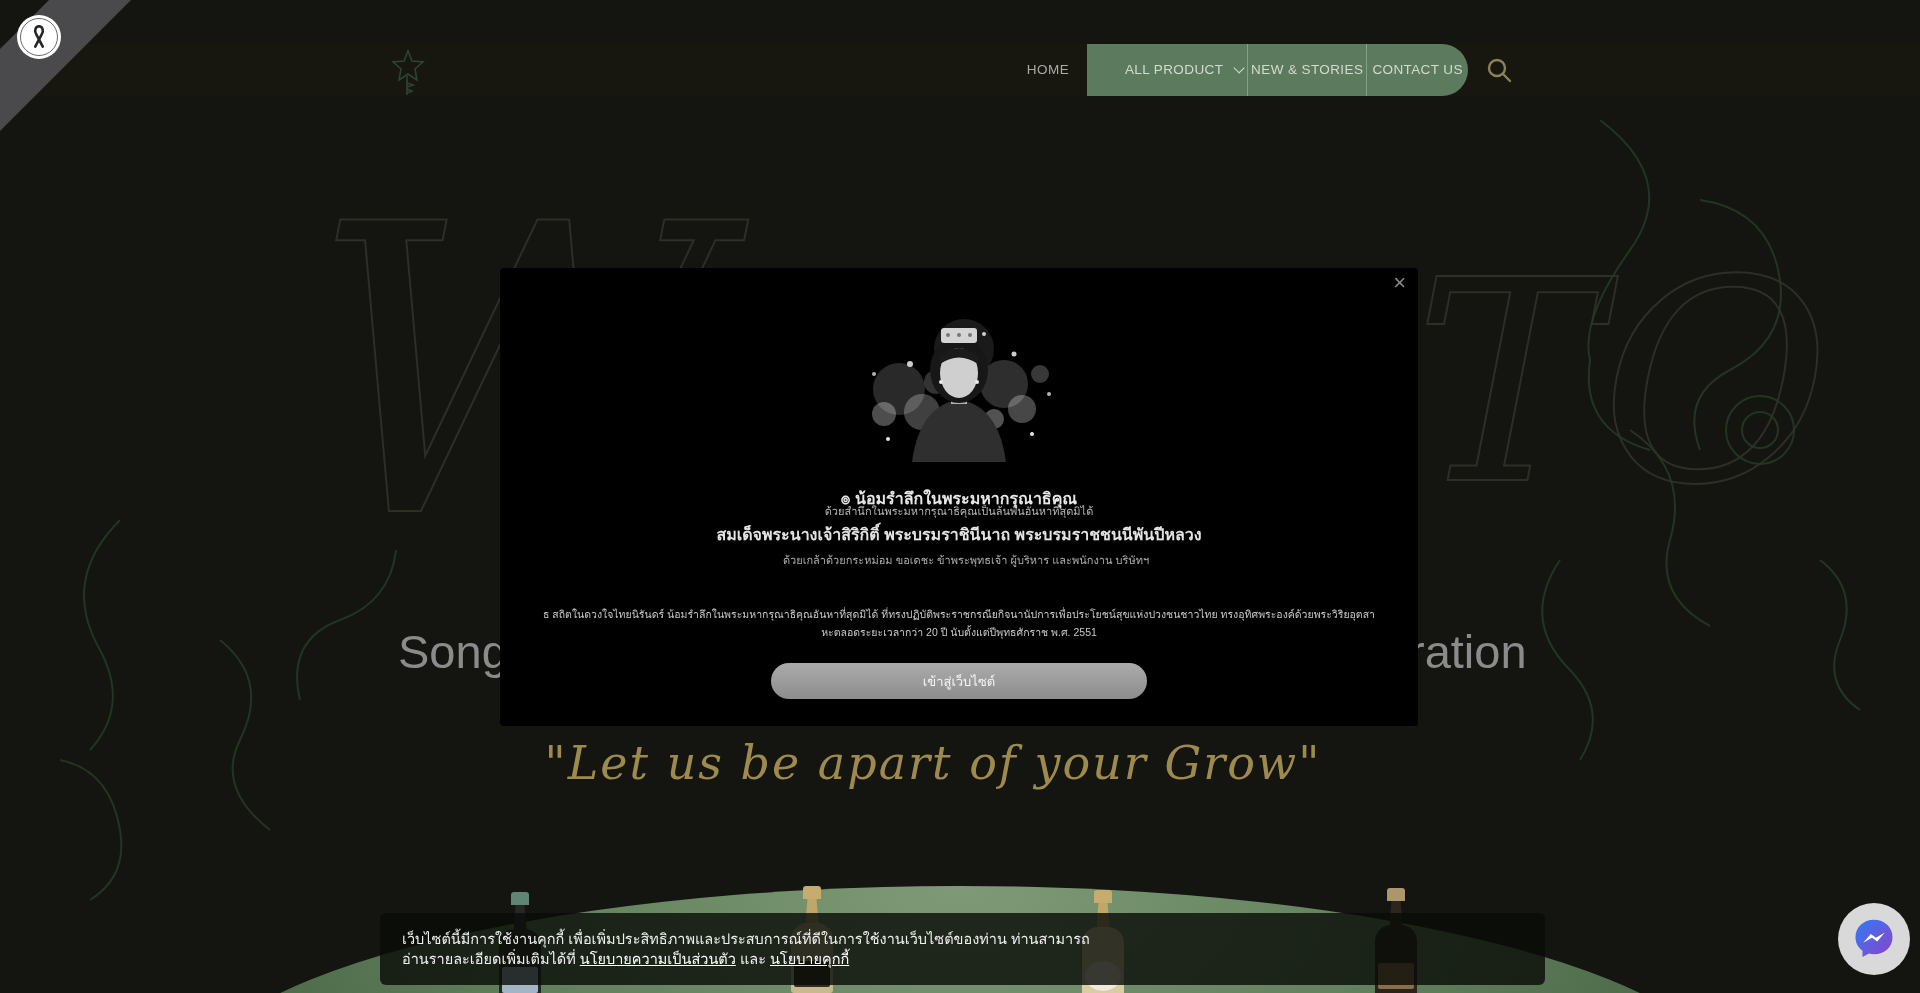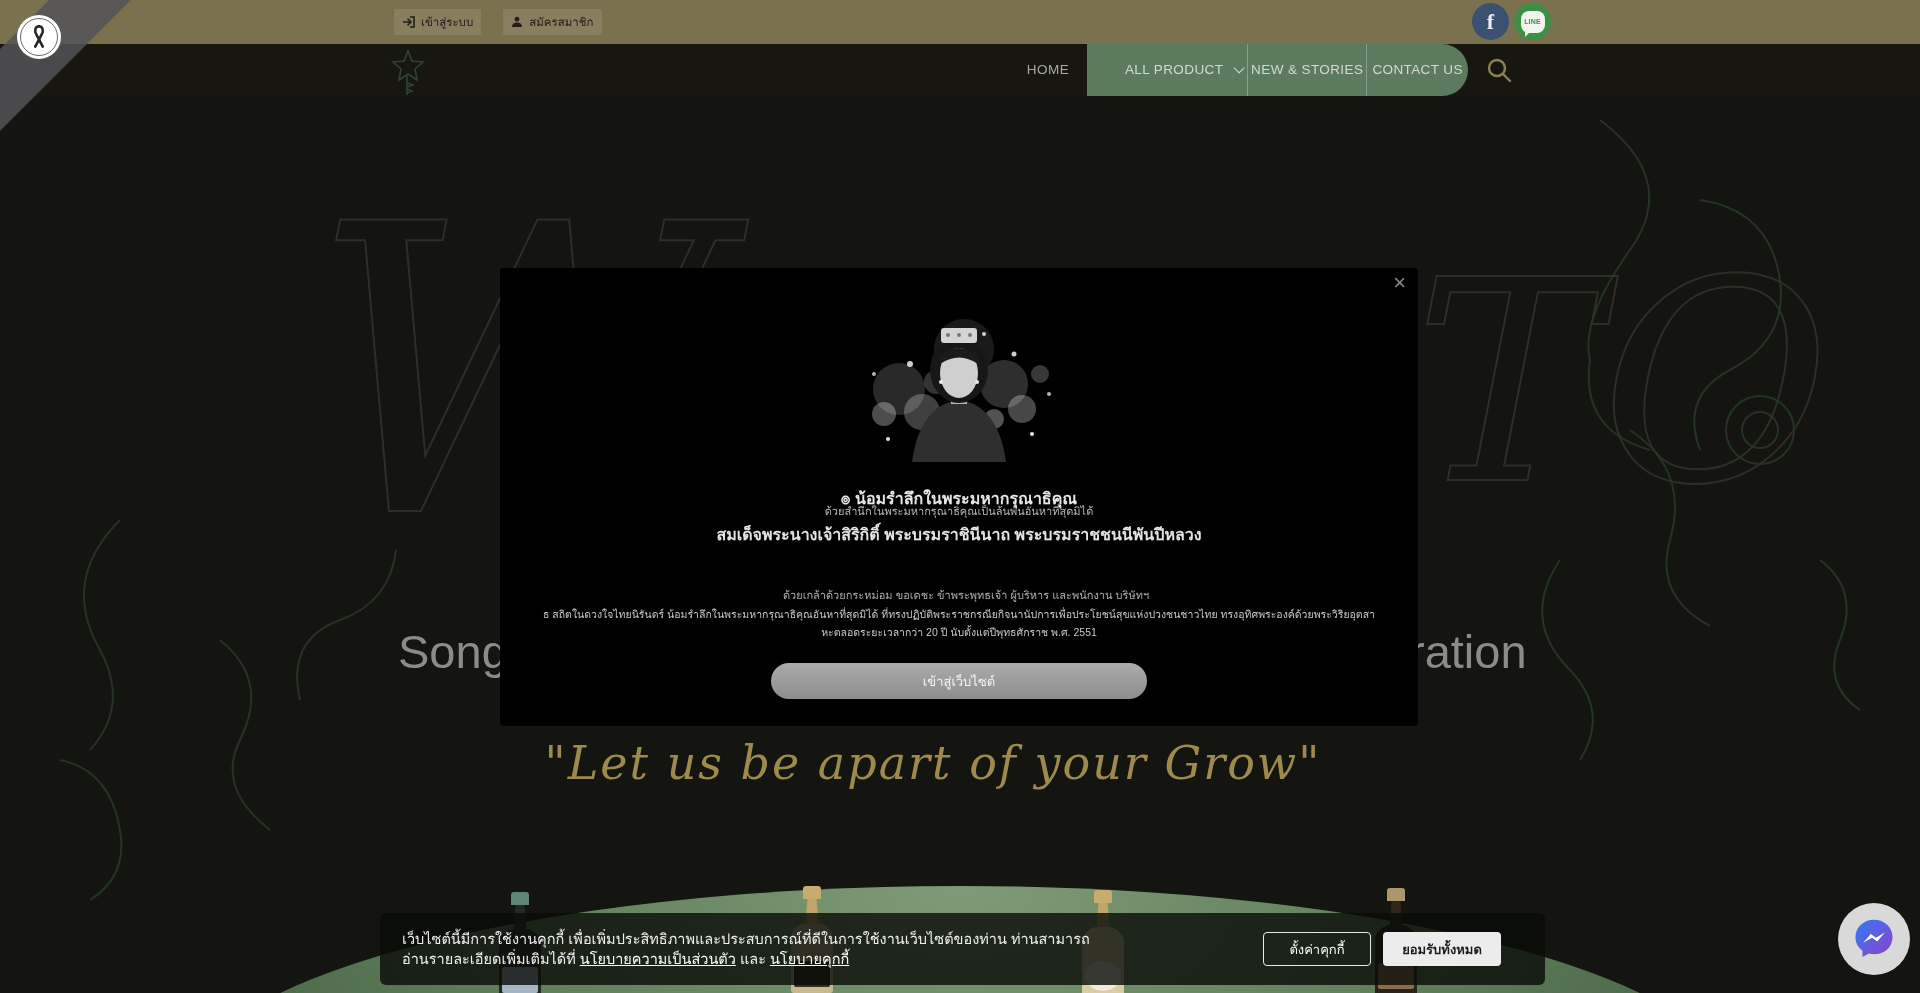--- a/index.html
+++ b/index.html
@@ -92,21 +92,21 @@
   .modal { position:absolute; left:500px; top:268px; width:918px; height:458px;
            background:#000; border-radius:4px; z-index:50; text-align:center; }
   .modal-close { position:absolute; right:12px; top:4px; font-size:22px; color:#8a8a8a;
                  cursor:pointer; line-height:1; }
   .portrait { margin:26px auto 0; width:230px; height:168px; position:relative; }
   .m-title { position:absolute; left:0; right:0; top:218px; font-size:16px; font-weight:bold;
              color:#e8e8e8; }
   .m-sub1  { position:absolute; left:0; right:0; top:234px; font-size:11px; color:#b5b5b5; }
   .m-royal { position:absolute; left:0; right:0; top:254px; font-size:16px; font-weight:bold;
              color:#e4e4e4; }
-  .m-sub2  { position:absolute; left:14px; right:0; top:283px; font-size:11px; color:#acacac;margin-top:35px; }
+  .m-sub2  { position:absolute; left:14px; right:0; top:283px; font-size:11px; color:#acacac; }
   .m-para  { position:absolute; left:37px; width:844px; top:314px; font-size:10.5px;
              color:#c9c9c9; line-height:1.7;margin-top:24px; }
   .m-btn { position:absolute; left:50%; transform:translateX(-50%); top:395px;
            width:376px; height:36px; border:none; border-radius:18px;
            background:linear-gradient(#ababab,#8d8d8d); color:#f5f5f5; font-size:13px;
            cursor:pointer; font-family:"Liberation Sans", sans-serif; }
 
   
   .cookie { position:absolute; left:380px; top:913px; width:1165px; height:72px;
             background:rgba(9,11,8,.8); border-radius:6px; z-index:60;
@@ -177,44 +177,20 @@
       </div>
   </div>
   <div class="bottle b4">
     <div class="cap"></div>
     <div class="neck"></div>
     <div class="body">
       <div class="label"></div>
       </div>
   </div>
 
-  <div class="topbar">
-    <div class="topbar-links">
-      <div class="tb-link">
-        <svg width="13" height="12" viewBox="0 0 13 12">
-          <path d="M1 6 h7 M5.5 2.5 L9 6 L5.5 9.5" stroke="#211f16" stroke-width="1.6" fill="none"></path>
-          <path d="M8 1 h4 v10 h-4" stroke="#211f16" stroke-width="1.6" fill="none"></path>
-        </svg>
-        <span>เข้าสู่ระบบ</span>
-      </div>
-      <div class="tb-link">
-        <svg width="12" height="12" viewBox="0 0 12 12">
-          <circle cx="6" cy="3.2" r="2.4" fill="#211f16"></circle>
-          <path d="M1 11 q0 -4.5 5 -4.5 q5 0 5 4.5 z" fill="#211f16"></path>
-        </svg>
-        <span>สมัครสมาชิก</span>
-      </div>
-    </div>
-    <div class="topbar-social">
-      <div class="soc fb">f</div>
-      <div class="soc line">
-        <div class="line-bubble">LINE</div>
-      </div>
-    </div>
-  </div>
 
   <div class="navbar">
     <svg class="logo" width="36" height="48" viewBox="0 0 36 48" fill="none">
       <path d="M18 2 L22 12 L33 13 L25 20 L27 31 L18 25 L9 31 L11 20 L3 13 L14 12 Z" stroke="#2c4434" stroke-width="1.6"></path>
       <path d="M17 27 L17 46 M17 34 L23 36 L17 38 M17 40 L22 42 L17 44" stroke="#2c4434" stroke-width="1.6"></path>
     </svg>
     <div class="nav-home">HOME</div>
     <div class="nav-pill">
       <div class="nav-item ap">
         <span>ALL PRODUCT</span>
@@ -279,24 +255,20 @@
     <div class="m-royal">สมเด็จพระนางเจ้าสิริกิติ์ พระบรมราชินีนาถ พระบรมราชชนนีพันปีหลวง</div>
     <div class="m-sub2">ด้วยเกล้าด้วยกระหม่อม ขอเดชะ ข้าพระพุทธเจ้า ผู้บริหาร และพนักงาน บริษัทฯ</div>
     <div class="m-para">ธ สถิตในดวงใจไทยนิรันดร์ น้อมรำลึกในพระมหากรุณาธิคุณอันหาที่สุดมิได้ ที่ทรงปฏิบัติพระราชกรณียกิจนานัปการเพื่อประโยชน์สุขแห่งปวงชนชาวไทย ทรงอุทิศพระองค์ด้วยพระวิริยอุตสาหะตลอดระยะเวลากว่า 20 ปี นับตั้งแต่ปีพุทธศักราช พ.ศ. 2551</div>
     <button class="m-btn">เข้าสู่เว็บไซต์</button>
   </div>
 
   <div class="cookie">
     <div class="cookie-text">
       <span>เว็บไซต์นี้มีการใช้งานคุกกี้ เพื่อเพิ่มประสิทธิภาพและประสบการณ์ที่ดีในการใช้งานเว็บไซต์ของท่าน ท่านสามารถอ่านรายละเอียดเพิ่มเติมได้ที่ </span><a>นโยบายความเป็นส่วนตัว</a><span> และ </span><a>นโยบายคุกกี้</a>
     </div>
-    <div class="cookie-btns">
-      <button class="ck-btn ck-settings">ตั้งค่าคุกกี้</button>
-      <button class="ck-btn ck-accept">ยอมรับทั้งหมด</button>
-    </div>
   </div>
 
   <div class="msgr">
     <svg width="46" height="46" viewBox="0 0 36 36">
       <defs>
         <linearGradient id="mg" x1="0" y1="0" x2="1" y2="1">
           <stop offset="0" stop-color="#2e7cf6"></stop>
           <stop offset="1" stop-color="#9040c8"></stop>
         </linearGradient>
       </defs>

